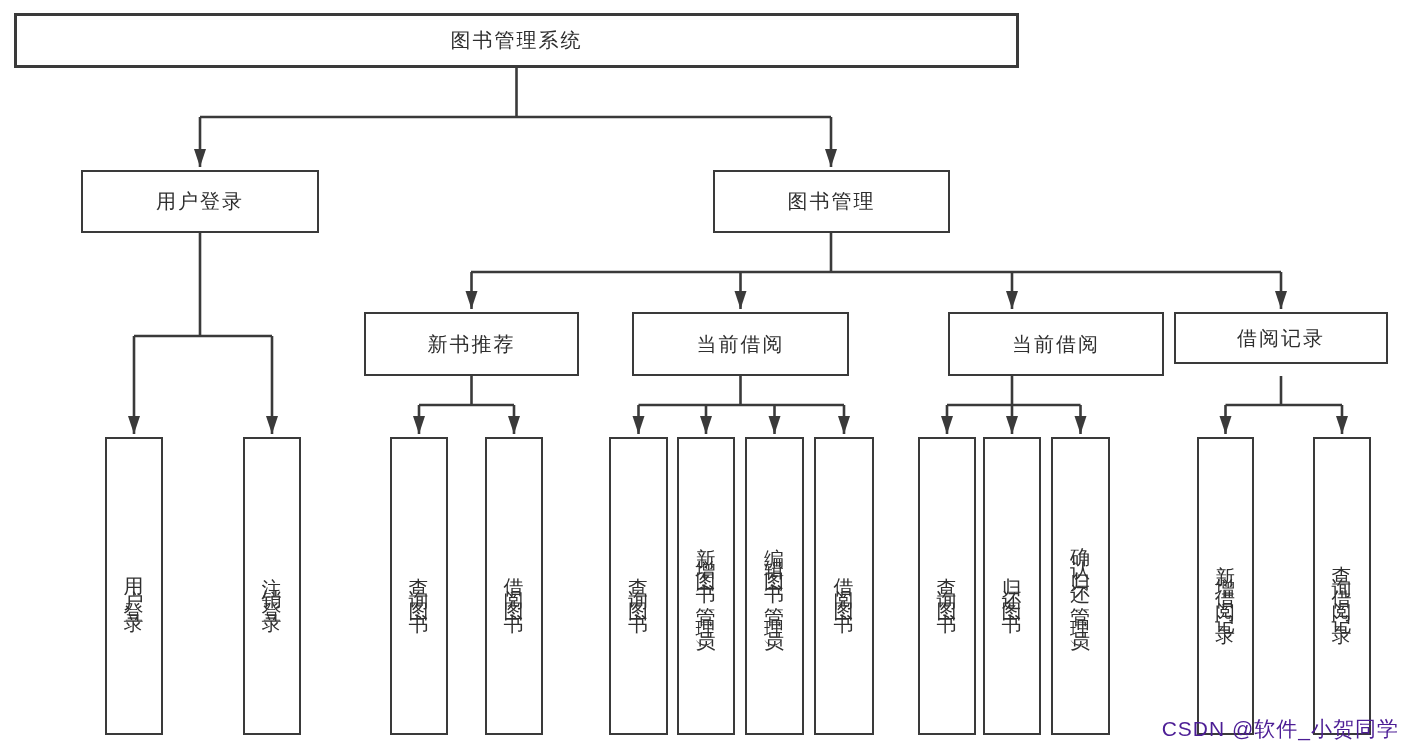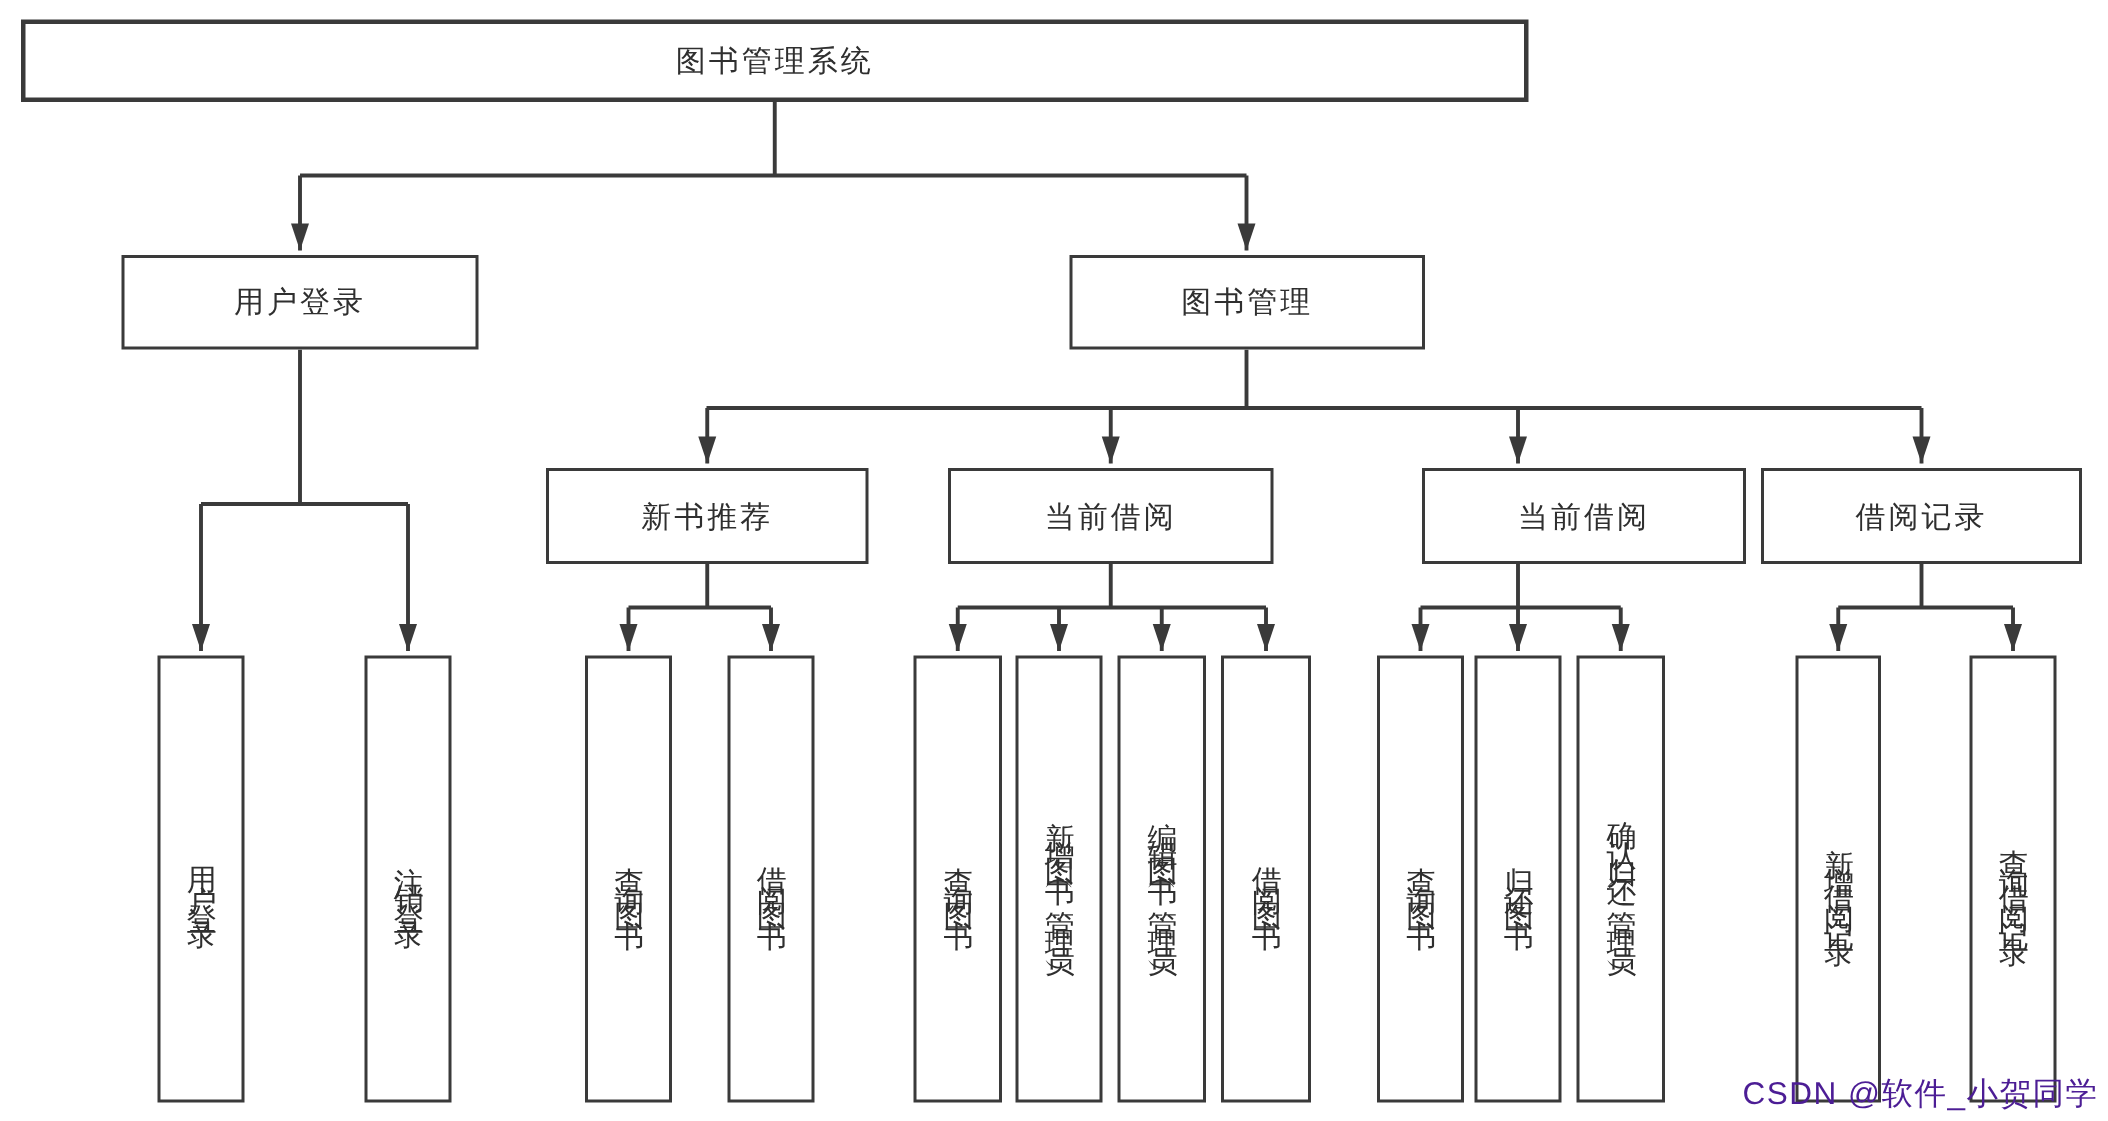--- a/index.html
+++ b/index.html
@@ -125,21 +125,21 @@
 
   <div class="box" style="left:364px; top:312px; width:215px; height:64px;">
     <span class="hlabel">新书推荐</span>
   </div>
   <div class="box" style="left:632px; top:312px; width:217px; height:64px;">
     <span class="hlabel">当前借阅</span>
   </div>
   <div class="box" style="left:904px; top:312px; width:216px; height:64px;margin-left:44px;">
     <span class="hlabel">当前借阅</span>
   </div>
-  <div class="box" style="left:1174px; top:312px; width:214px; height:64px;">
+  <div class="box" style="left:1174px; top:312px; width:214px; height:52px;">
     <span class="hlabel">借阅记录</span>
   </div>
 
   <div class="box leaf" style="left:105px; top:437px; width:58px; height:298px;">
     <span class="vlabel">用户登录</span>
   </div>
   <div class="box leaf" style="left:243px; top:437px; width:58px; height:298px;">
     <span class="vlabel">注销登录</span>
   </div>
 

